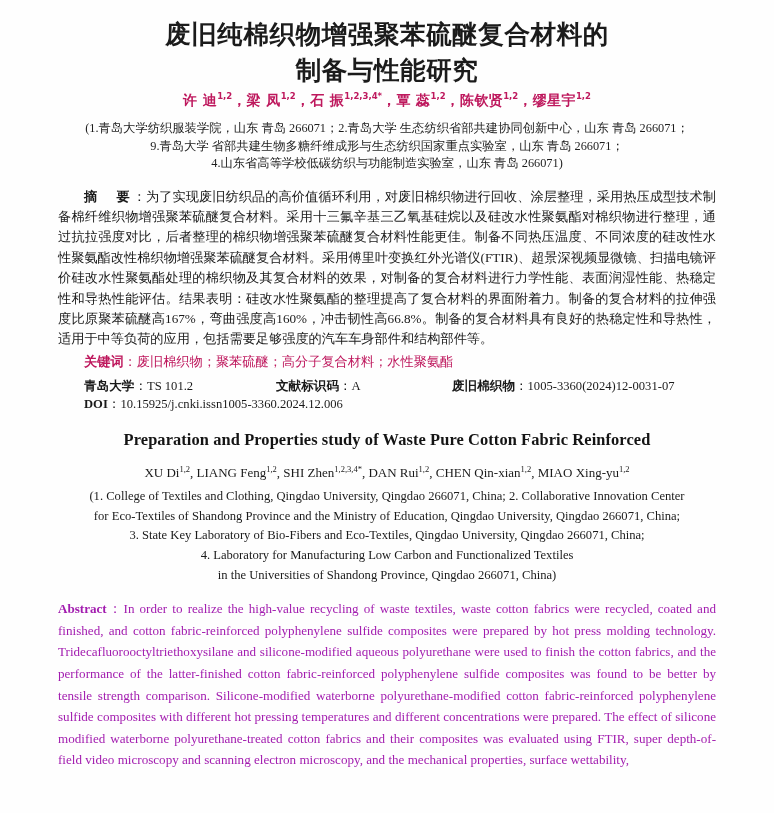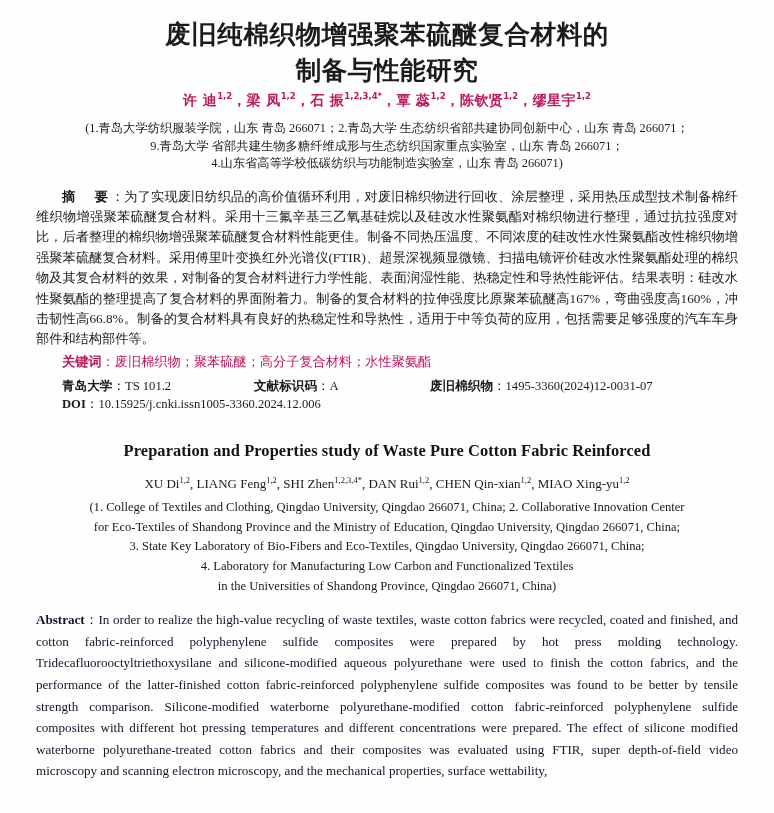--- a/index.html
+++ b/index.html
@@ -12,21 +12,21 @@
     width: 774px;
     height: 813px;
     overflow: hidden;
     font-family: "Liberation Serif", "DejaVu Serif", serif;
     color: #141414;
   }
   .page {
     width: 774px;
     height: 813px;
     box-sizing: border-box;
-    padding: 0 36px;
+    padding: 0 58px;
     position: relative;
     background: #fefefe;
   }
 
   
   .cn-title {
     text-align: center;
     font-family: "DejaVu Sans", "Liberation Sans", sans-serif;
     font-size: 25.5px;
     font-weight: 700;
@@ -106,21 +106,21 @@
   .meta-row .seg.doc { width: 176px; }
   .meta .k { font-family: "DejaVu Sans", "Liberation Sans", sans-serif; font-weight: 600; }
   .meta .doi-k { font-weight: 700; }
 
   
   .en-title {
     text-align: center;
     font-size: 16.4px;
     font-weight: 700;
     line-height: 23px;
-    margin-top: 26px;
+    margin-top: 15px;
     letter-spacing: 0.1px;
     color: #141414;
   }
   .en-authors {
     text-align: center;
     font-size: 13px;
     line-height: 19px;
     margin-top: 12px;
     color: #1a1a1a;
   }
@@ -131,21 +131,21 @@
     margin-top: 5px;
     color: #1a1a1a;
   }
   .en-affils div { white-space: nowrap; }
 
   .en-abstract {
     margin-top: 13px;
     font-size: 13.1px;
     line-height: 21.6px;
     text-align: justify;
-    color: #0f172a;
+    color: #a21caf;
   }
   .en-abstract .lbl {
     font-weight: 700;
   }
 </style>
 </head>
 <body>
 
 <div class="page">
 
@@ -165,21 +165,21 @@
   <div class="cn-abstract">
     <span class="lbl">摘　要</span><span>：为了实现废旧纺织品的高价值循环利用，对废旧棉织物进行回收、涂层整理，采用热压成型技术制备棉纤维织物增强聚苯硫醚复合材料。采用十三氟辛基三乙氧基硅烷以及硅改水性聚氨酯对棉织物进行整理，通过抗拉强度对比，后者整理的棉织物增强聚苯硫醚复合材料性能更佳。制备不同热压温度、不同浓度的硅改性水性聚氨酯改性棉织物增强聚苯硫醚复合材料。采用傅里叶变换红外光谱仪(FTIR)、超景深视频显微镜、扫描电镜评价硅改水性聚氨酯处理的棉织物及其复合材料的效果，对制备的复合材料进行力学性能、表面润湿性能、热稳定性和导热性能评估。结果表明：硅改水性聚氨酯的整理提高了复合材料的界面附着力。制备的复合材料的拉伸强度比原聚苯硫醚高167%，弯曲强度高160%，冲击韧性高66.8%。制备的复合材料具有良好的热稳定性和导热性，适用于中等负荷的应用，包括需要足够强度的汽车车身部件和结构部件等。</span>
   </div>
 
   <div class="cn-keywords">
     <span class="lbl">关键词</span><span>：废旧棉织物；聚苯硫醚；高分子复合材料；水性聚氨酯</span>
   </div>
 
   <div class="meta">
     <span class="meta-row">
-      <span class="seg clc"><span class="k">青岛大学</span><span>：TS 101.2</span></span><span class="seg doc"><span class="k">文献标识码</span><span>：A</span></span><span class="seg"><span class="k">废旧棉织物</span><span>：1495-3360(2024)12-0031-07</span></span>
+      <span class="seg clc"><span class="k">青岛大学</span><span>：TS 101.2</span></span><span class="seg doc"><span class="k">文献标识码</span><span>：A</span></span><span class="seg"><span class="k">废旧棉织物</span><span>：1005-3360(2024)12-0031-07</span></span>
     </span>
     <span class="meta-row">
       <span class="doi-k">DOI</span><span>：10.15925/j.cnki.issn1005-3360.2024.12.006</span>
     </span>
   </div>
 
   <div class="en-title">
     <div>Preparation and Properties study of Waste Pure Cotton Fabric Reinforced</div>
   </div>
 

